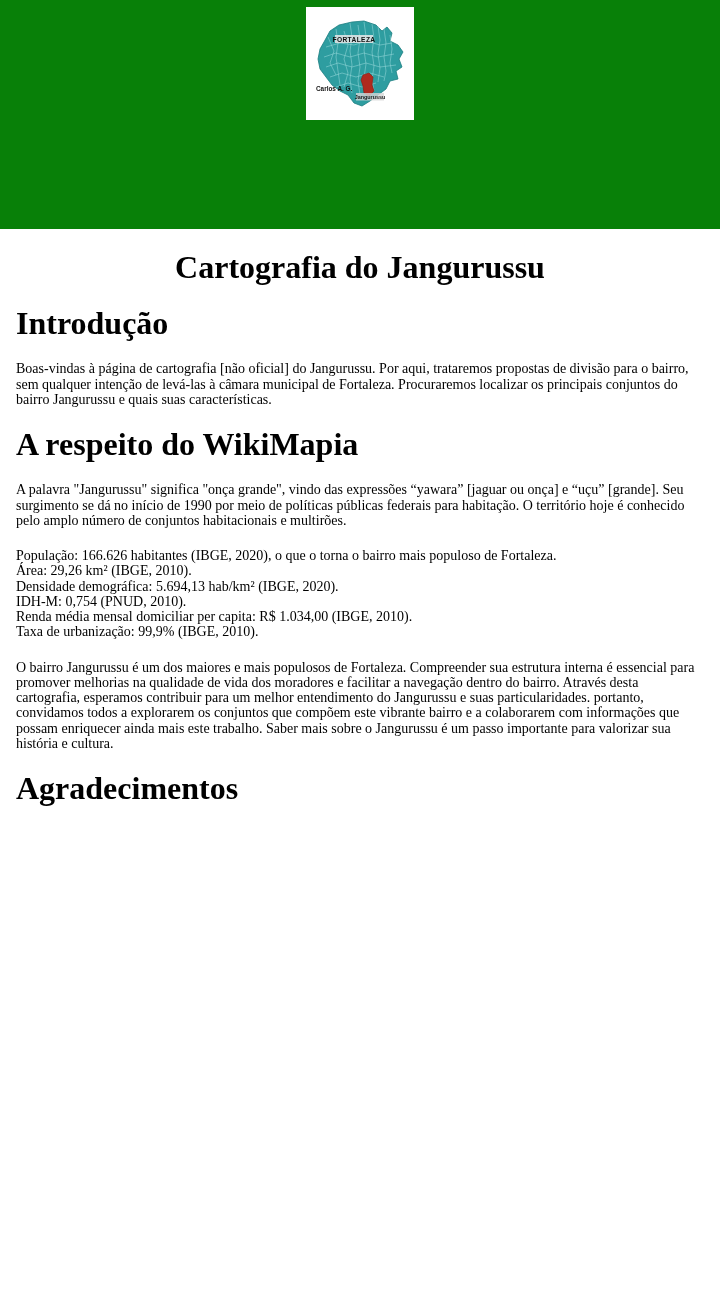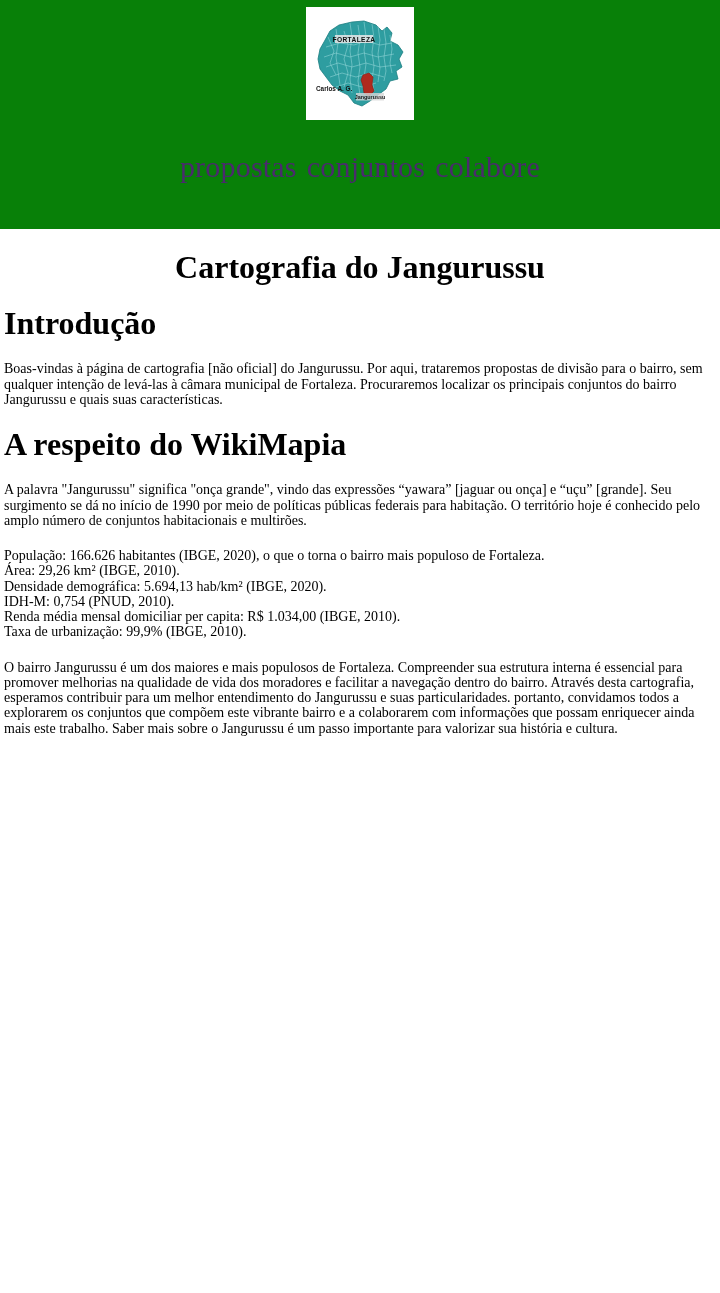--- a/index.html
+++ b/index.html
@@ -48,21 +48,21 @@
     text-decoration: none;
     font-size: 30px;
     font-family: "Liberation Serif", "DejaVu Serif", serif;
     letter-spacing: 0.2px;
   }
   .nav-gap { display: inline-block; width: 10px; }
 
   
   .content {
     padding: 0;
-    margin: 4px;
+    margin: 16px;
   }
   h1.page-title {
     text-align: center;
     font-size: 32px;
     font-weight: bold;
     margin: 21px 0 21px 0;
     line-height: 1.1;
   }
   h2.section-title {
     font-size: 32px;
@@ -121,23 +121,20 @@
 
           <g>
             <rect x="50" y="86" width="28" height="7.5" fill="#d7d7d7" opacity="0.8"></rect>
             <text x="64" y="92" font-family="'Liberation Sans', sans-serif" font-size="5.4" font-weight="bold" fill="#1a1a1a" text-anchor="middle">Jangurussu</text>
           </g>
         </svg>
       </span>
     </a>
   </div>
 
-  <nav class="site-nav">
-    <a href="#">propostas</a><span class="nav-gap"></span><a href="#">conjuntos</a><span class="nav-gap"></span><a href="#">colabore</a>
-  </nav>
 
 </header>
 
 <main class="content">
 
   <h1 class="page-title">Cartografia do Jangurussu</h1>
 
   <h2 class="section-title">Introdução</h2>
   <p class="body-text">Boas-vindas à página de cartografia [não oficial] do Jangurussu. Por aqui, trataremos propostas de divisão para o bairro, sem qualquer intenção de levá-las à câmara municipal de Fortaleza. Procuraremos localizar os principais conjuntos do bairro Jangurussu e quais suas características.</p>
 
@@ -147,14 +144,15 @@
   <p class="body-text" style="white-space: pre-line;">População: 166.626 habitantes (IBGE, 2020), o que o torna o bairro mais populoso de Fortaleza.
 Área: 29,26 km² (IBGE, 2010).
 Densidade demográfica: 5.694,13 hab/km² (IBGE, 2020).
 IDH-M: 0,754 (PNUD, 2010).
 Renda média mensal domiciliar per capita: R$ 1.034,00 (IBGE, 2010).
 Taxa de urbanização: 99,9% (IBGE, 2010).</p>
 
   <p class="body-text">O bairro Jangurussu é um dos maiores e mais populosos de Fortaleza. Compreender sua estrutura interna é essencial para promover melhorias na qualidade de vida dos moradores e facilitar a navegação dentro do bairro. Através desta cartografia, esperamos contribuir para um melhor entendimento do Jangurussu e suas particularidades. portanto, convidamos todos a explorarem os conjuntos que compõem este vibrante bairro e a colaborarem com informações que possam enriquecer ainda mais este trabalho. Saber mais sobre o Jangurussu é um passo importante para valorizar sua história e cultura.</p>
 
 
+  <h2 class="section-title">Agradecimentos</h2>
 
 </main>
 
 </body></html>

